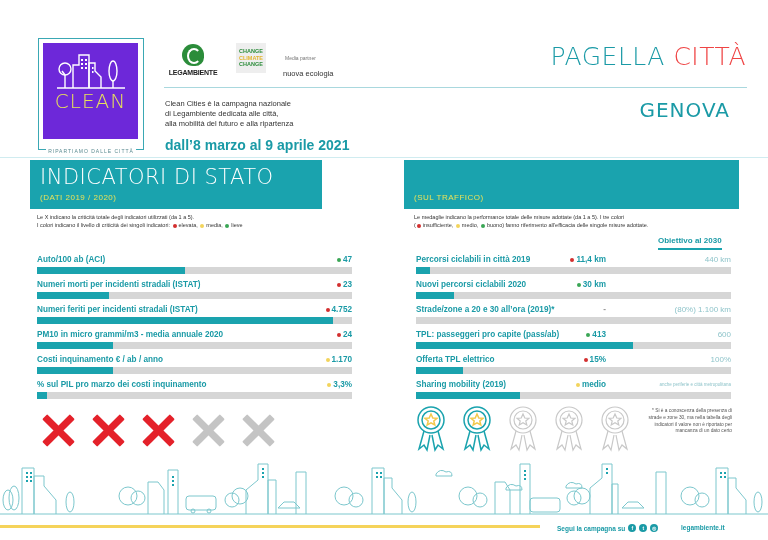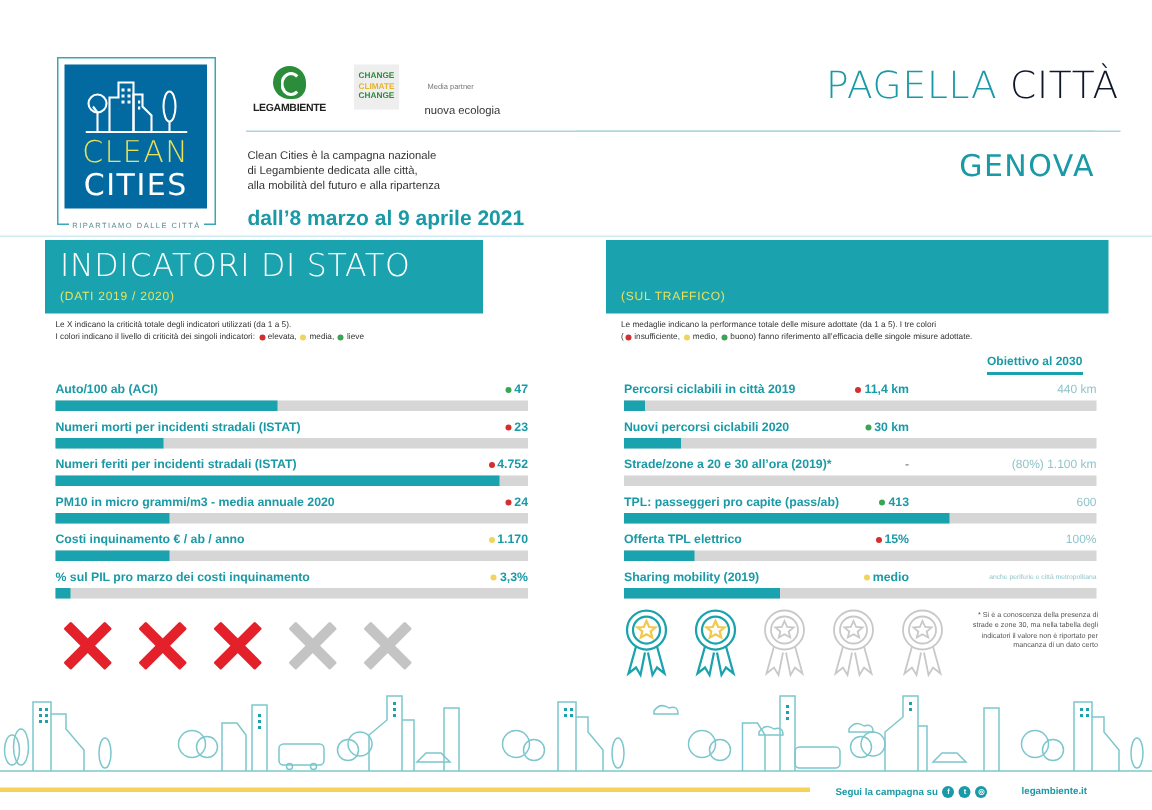--- a/index.html
+++ b/index.html
@@ -2,21 +2,21 @@
 <html><head>
 <meta charset="utf-8">
 <style>
   * { box-sizing: border-box; margin: 0; padding: 0; }
   html, body { width: 768px; height: 540px; background: #fff; overflow: hidden; }
   body { position: relative; font-family: "Liberation Sans", sans-serif; color: #333; }
   .abs { position: absolute; }
 
   
   .logo-box { left: 38px; top: 38px; width: 106px; height: 112px; border: 1.5px solid #3aa8b4; }
-  .logo-inner { position: absolute; left: 4px; top: 4px; width: 95px; height: 96px; background: #0369a1; }
+  .logo-inner { position: absolute; left: 4px; top: 4px; width: 95px; height: 96px; background: #6d28d9; }
   .logo-svg { position: absolute; left: 14px; top: 8px; }
   .logo-clean { position: absolute; left: 0; width: 100%; top: 46px; text-align: center; font-family: "DejaVu Sans", sans-serif; font-size: 20px; color: #e8e25a; letter-spacing: 1px; font-weight: 300; }
   .logo-cities { position: absolute; left: 0; width: 100%; top: 68px; text-align: center; font-family: "DejaVu Sans", sans-serif; font-size: 20px; color: #fff; letter-spacing: 1px; }
   .logo-tag { position: absolute; left: 0; width: 100%; bottom: -5px; text-align: center; font-size: 5px; color: #5a8a90; letter-spacing: 1px; }
   .logo-tag span { background: #fff; padding: 0 2px; }
 
   
   .lega { left: 164px; top: 44px; width: 58px; text-align: center; }
   .lega-mark { width: 22px; height: 22px; margin: 0 auto; background: #2b8c3a; border-radius: 50% 50% 40% 50%; position: relative; }
   .lega-mark::after { content: ""; position: absolute; left: 5px; top: 4px; width: 10px; height: 12px; border: 2px solid #fff; border-radius: 50%; border-right-color: transparent; }
@@ -24,21 +24,21 @@
   .ccc { left: 236px; top: 43px; width: 30px; height: 30px; background: #eee; font-size: 5.5px; font-weight: bold; line-height: 6.5px; text-align: center; padding-top: 5px; }
   .ccc .g { color: #2b8c3a; } .ccc .y { color: #e3b52d; }
   .media-partner { left: 285px; top: 55px; font-size: 5px; color: #777; }
   .nuova { left: 283px; top: 69px; font-size: 7.5px; color: #333; }
 
   .hr-top { left: 164px; top: 87px; width: 583px; height: 1px; background: #a9d8de; }
   .intro { left: 165px; top: 99px; font-size: 7.5px; line-height: 10px; color: #333; }
   .dates { left: 165px; top: 137px; font-size: 14px; font-weight: bold; color: #1a9aa6; text-align: right; }
 
   .pagella { right: 22px; top: 42px; font-family: "DejaVu Sans", sans-serif; font-size: 25px; color: #1a9aa6; font-weight: 300; letter-spacing: 0.5px; }
-  .pagella .y { color: #0f172a; margin-top: 40px; }
+  .pagella .y { color: #ef4444; margin-top: 40px; }
   .hr-mid { left: 384px; top: 87px; width: 346px; height: 1px; background: #a9d8de; }
   .genova { right: 38px; top: 98px; font-family: "DejaVu Sans", sans-serif; font-size: 20px; color: #1a9aa6; letter-spacing: 1px; }
 
   .hr-bottom { left: 0; top: 157px; width: 768px; height: 1px; background: #d0ecf0; }
 
   
   .banner { top: 160px; height: 49px; background: #1aa3ae; }
   .banner-left { left: 30px; width: 292px; }
   .banner-right { left: 404px; width: 335px; }
   .banner h2 { position: absolute; left: 10px; top: 5px; font-family: "DejaVu Sans", sans-serif; font-weight: 300; font-size: 21px; color: #fff; letter-spacing: 0.5px; white-space: nowrap; }
@@ -105,21 +105,20 @@
           <rect x="28" y="8" width="2" height="2"></rect>
           <rect x="24" y="12" width="2" height="2"></rect>
           <rect x="28" y="12" width="2" height="2"></rect>
           <rect x="24" y="16" width="2" height="2"></rect>
           <rect x="28" y="16" width="2" height="2"></rect>
           <rect x="35" y="16" width="1.5" height="2"></rect>
           <rect x="35" y="20" width="1.5" height="2"></rect>
         </g>
     </svg>
     <div class="logo-clean">CLEAN</div>
-    <div class="logo-cities">CITIES</div>
   </div>
   <div class="logo-tag"><span>RIPARTIAMO DALLE CITTÀ</span></div>
 </div>
 
 <div class="abs lega">
   <div class="lega-mark"></div>
   <div class="lega-name">LEGAMBIENTE</div>
 </div>
 <div class="abs ccc">
   <div class="g">CHANGE</div>

